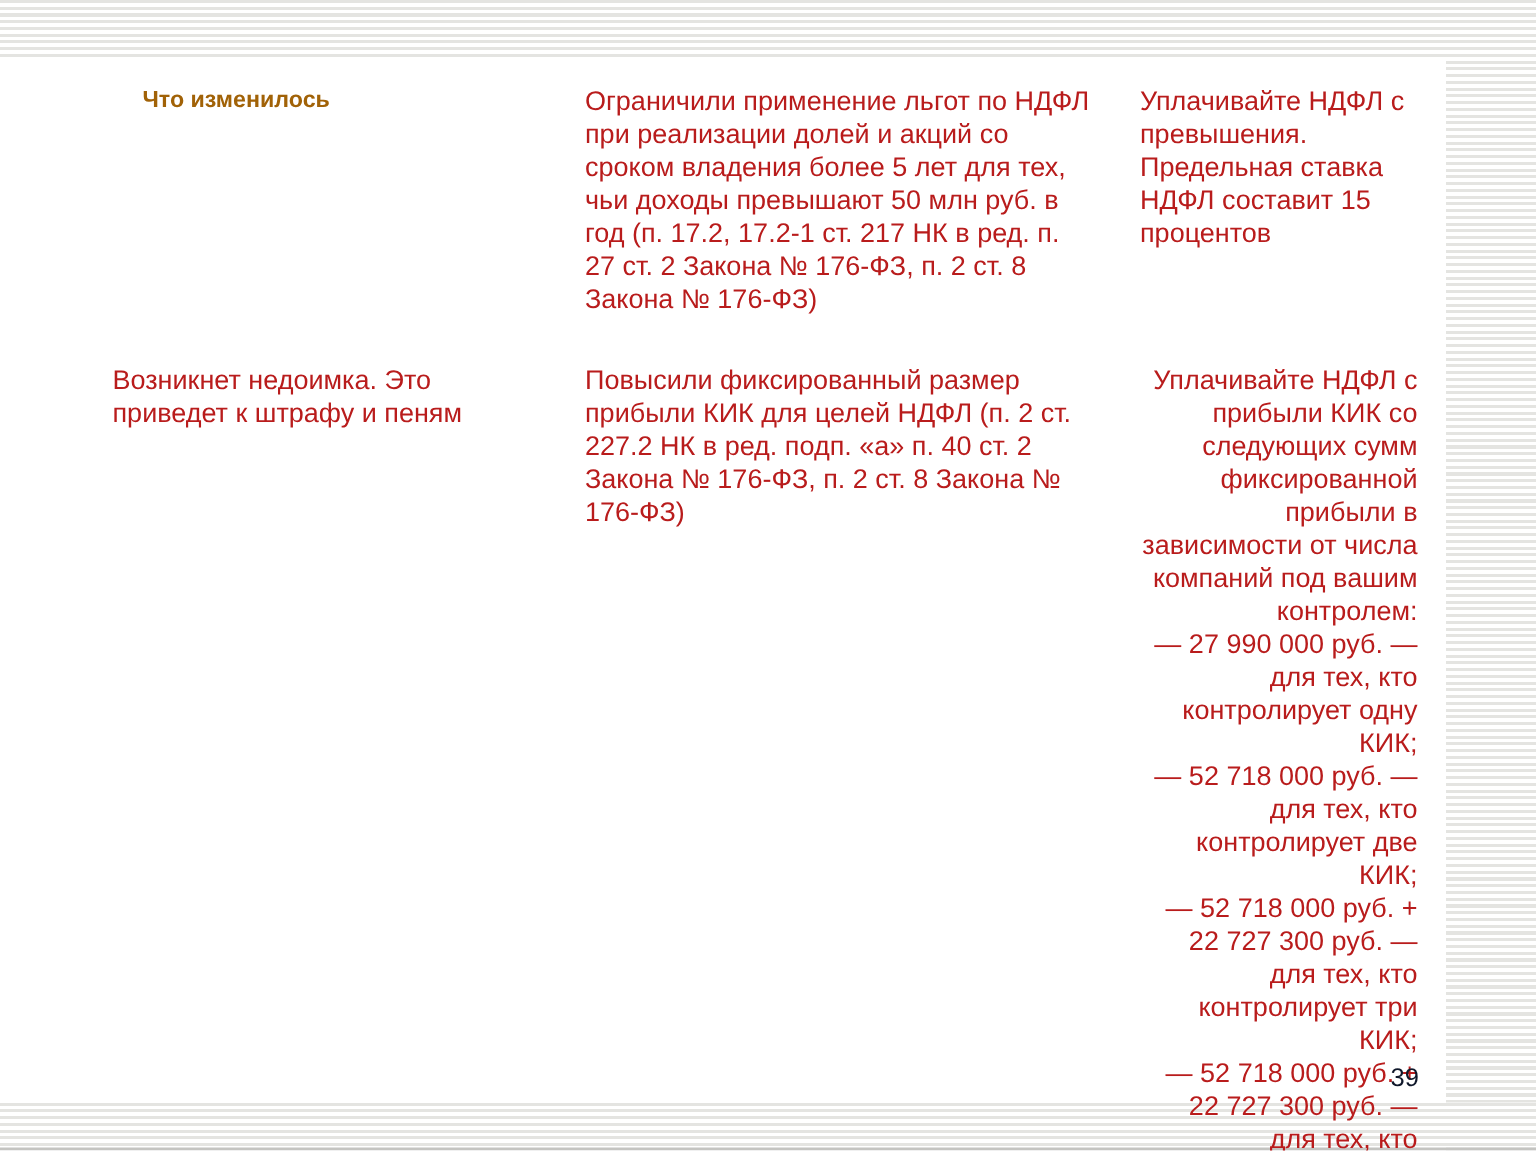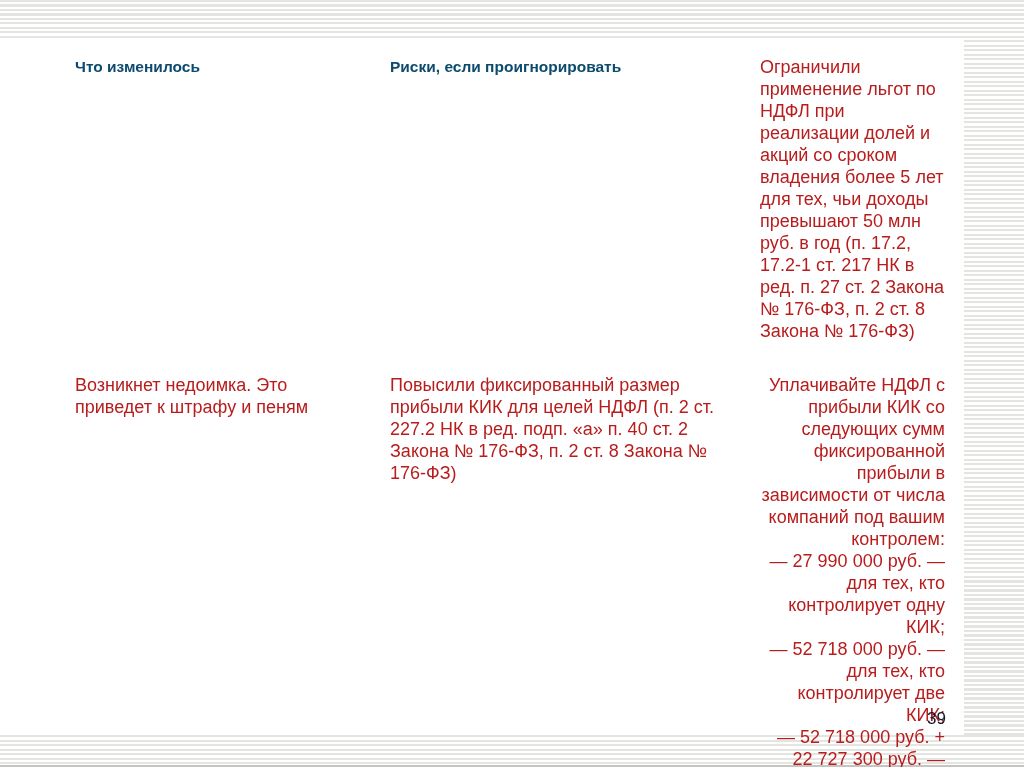--- a/index.html
+++ b/index.html
@@ -32,25 +32,26 @@
     left:75px;
     top:56px;
     width:870px;
   }
   .grid {
     display:grid;
     grid-template-columns: 285px 340px 185px;
     column-gap: 30px;
   }
   .hdr {
-    color:#0c4a6e;
+    color:#a16207;
     font-weight:bold;
     font-size:15.5px;
     line-height:21px;
     padding-bottom:22px;
+    margin-left:20px;
   }
   .cell {
     color:#b91c1c;
     font-size:18px;
     line-height:22px;
     padding-bottom:32px;
   }
   .preline { white-space:pre-line;text-align:right; }
 
   .page-number {
@@ -67,23 +68,23 @@
 <div class="slide">
 
   <div class="band band-top"></div>
   <div class="band band-right"></div>
   <div class="band band-bottom"></div>
 
   <div class="content">
     <div class="grid">
 
       <div class="hdr">Что изменилось</div>
-      <div class="hdr">Риски, если проигнорировать</div>
 
       <div class="cell">Ограничили применение льгот по НДФЛ при реализации долей и акций со сроком владения более 5 лет для тех, чьи доходы превышают 50 млн руб. в год (п. 17.2, 17.2-1 ст. 217 НК в ред. п. 27 ст. 2 Закона № 176-ФЗ, п. 2 ст. 8 Закона № 176-ФЗ)</div>
+      <div class="cell">Уплачивайте НДФЛ с превышения. Предельная ставка НДФЛ составит 15 процентов</div>
       <div class="cell">Возникнет недоимка. Это приведет к штрафу и пеням</div>
 
       <div class="cell">Повысили фиксированный размер прибыли КИК для целей НДФЛ (п. 2 ст. 227.2 НК в ред. подп. «а» п. 40 ст. 2 Закона № 176-ФЗ, п. 2 ст. 8 Закона № 176-ФЗ)</div>
       <div class="cell preline">Уплачивайте НДФЛ с прибыли КИК со следующих сумм фиксированной прибыли в зависимости от числа компаний под вашим контролем:
 — 27 990 000 руб. — для тех, кто контролирует одну КИК;
 — 52 718 000 руб. — для тех, кто контролирует две КИК;
 — 52 718 000 руб. + 22 727 300 руб. — для тех, кто контролирует три КИК;
 — 52 718 000 руб. + 22 727 300 руб. — для тех, кто контролирует четыре КИК;
 — 120 899 900 руб. — для тех, кто контролирует пять и более КИК</div>
       <div class="cell">Возникнет недоимка. Это приведет к штрафу и пеням</div>

